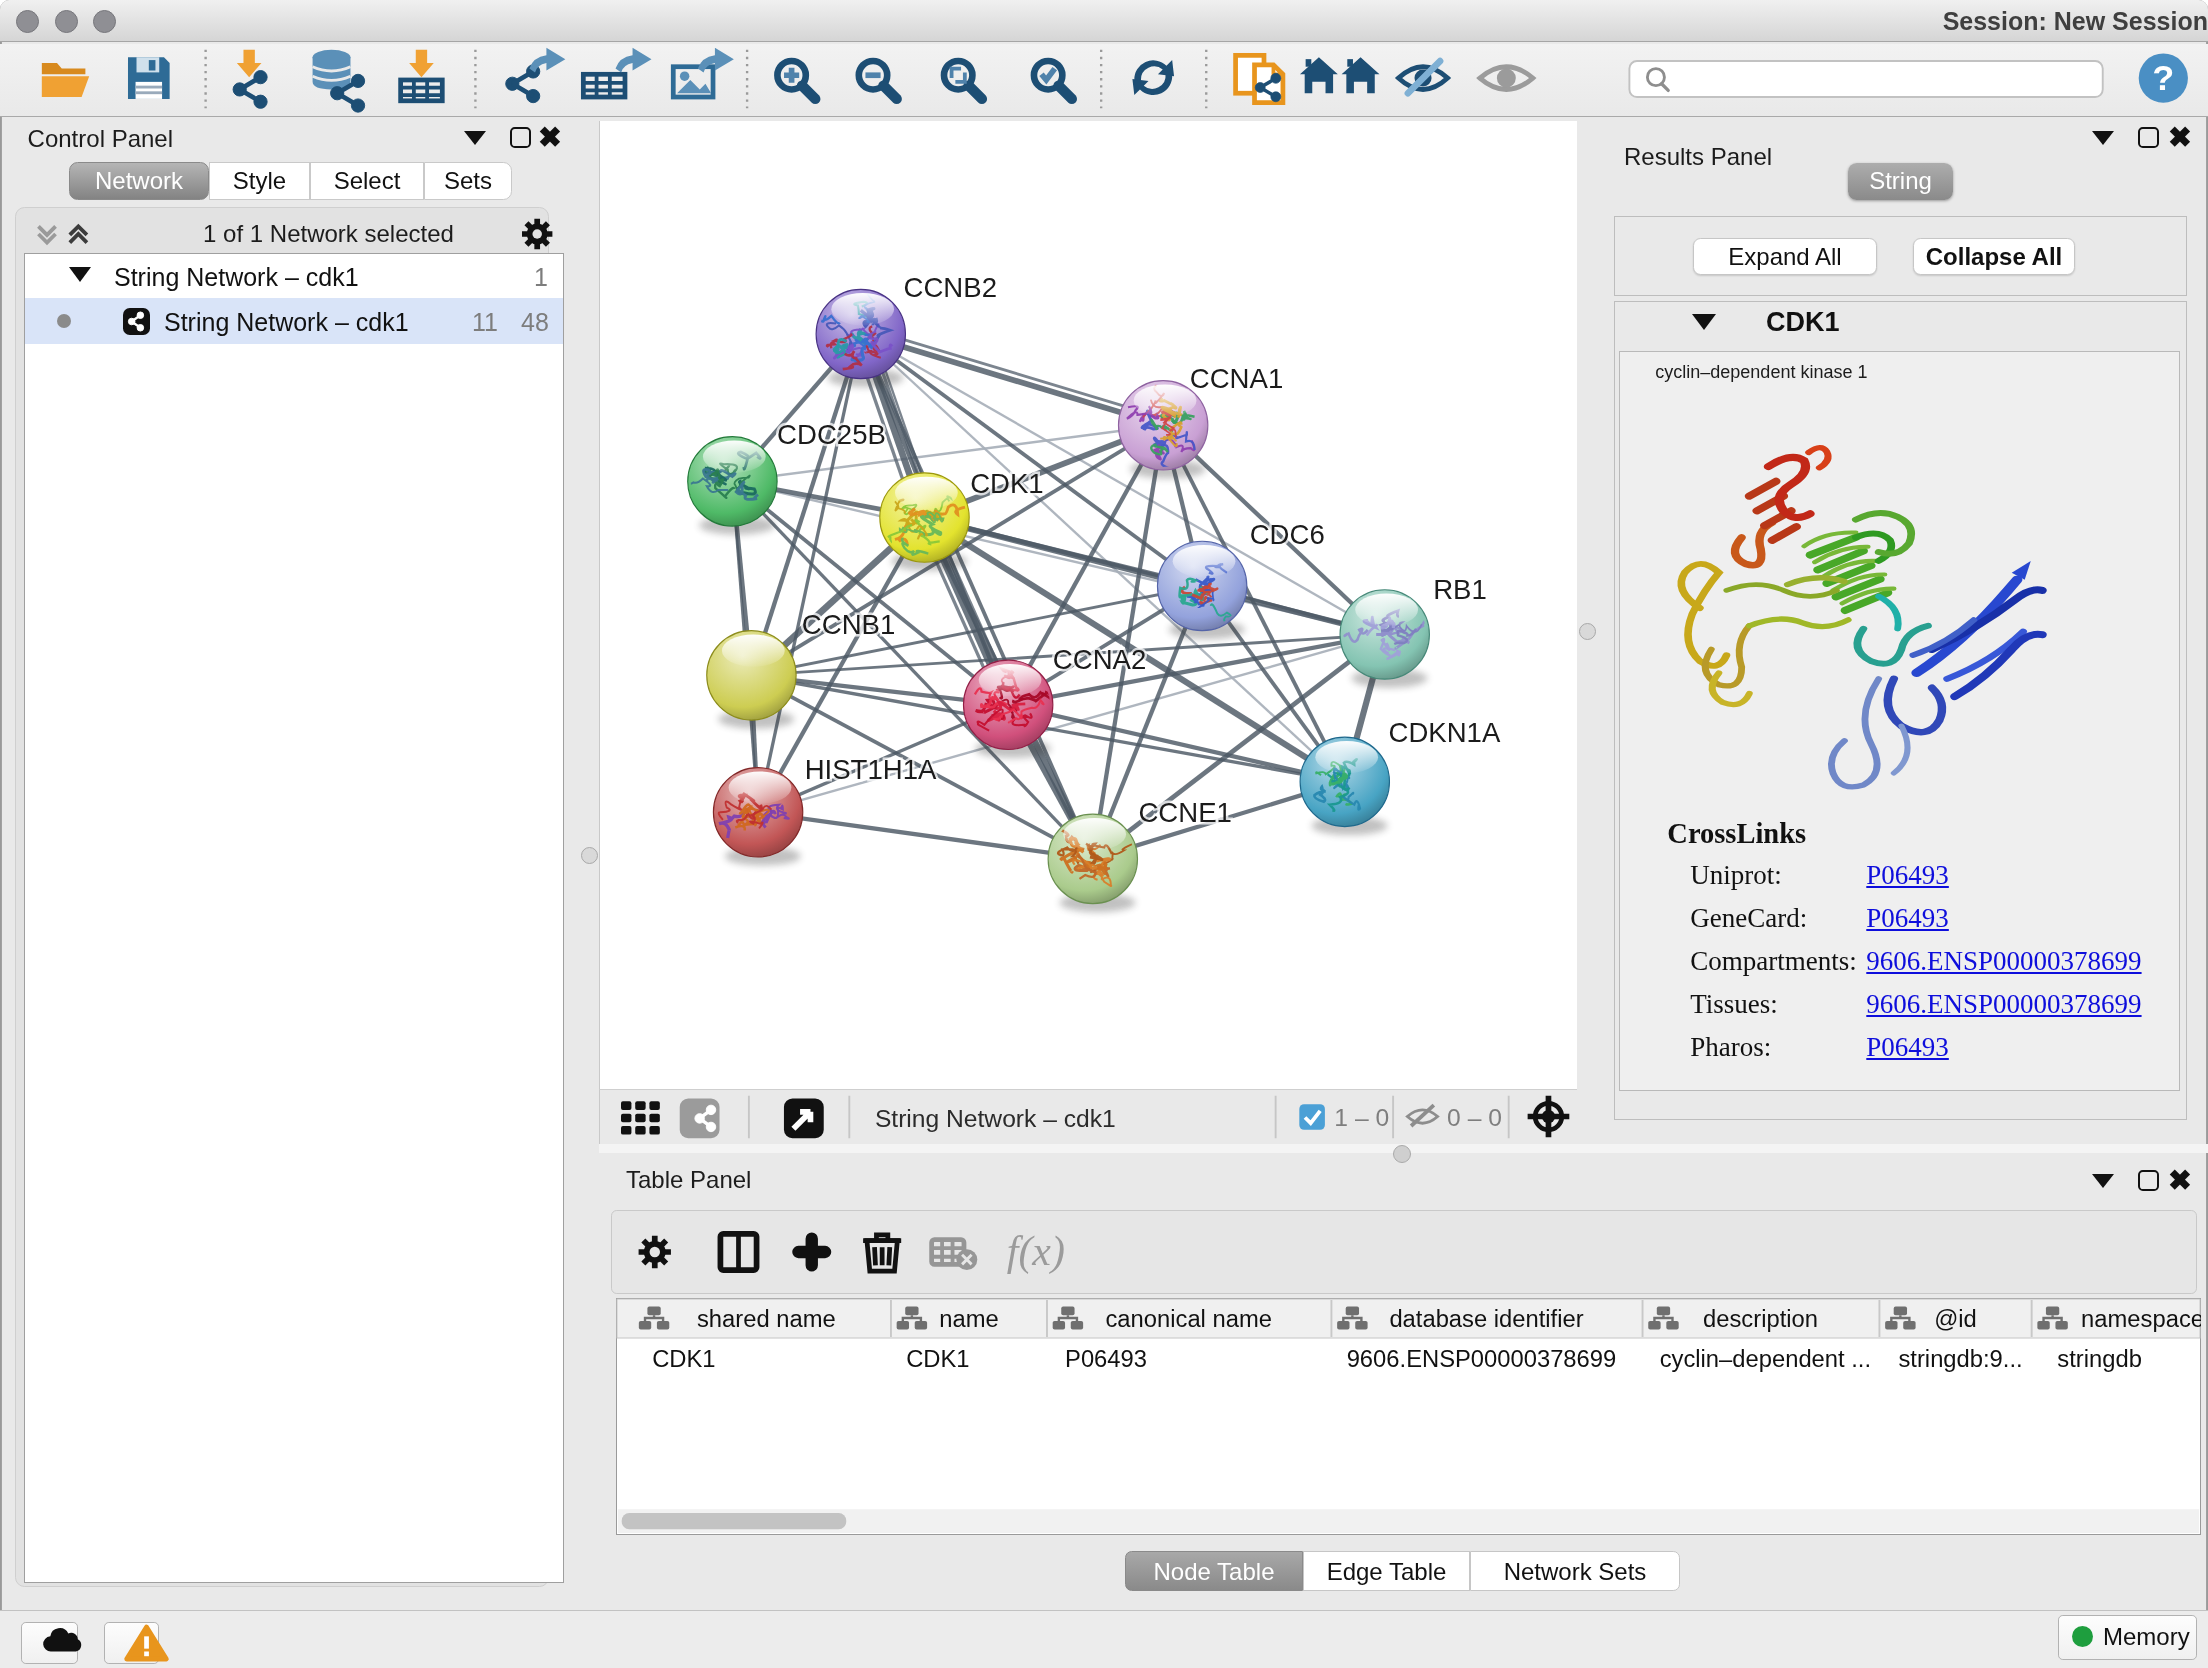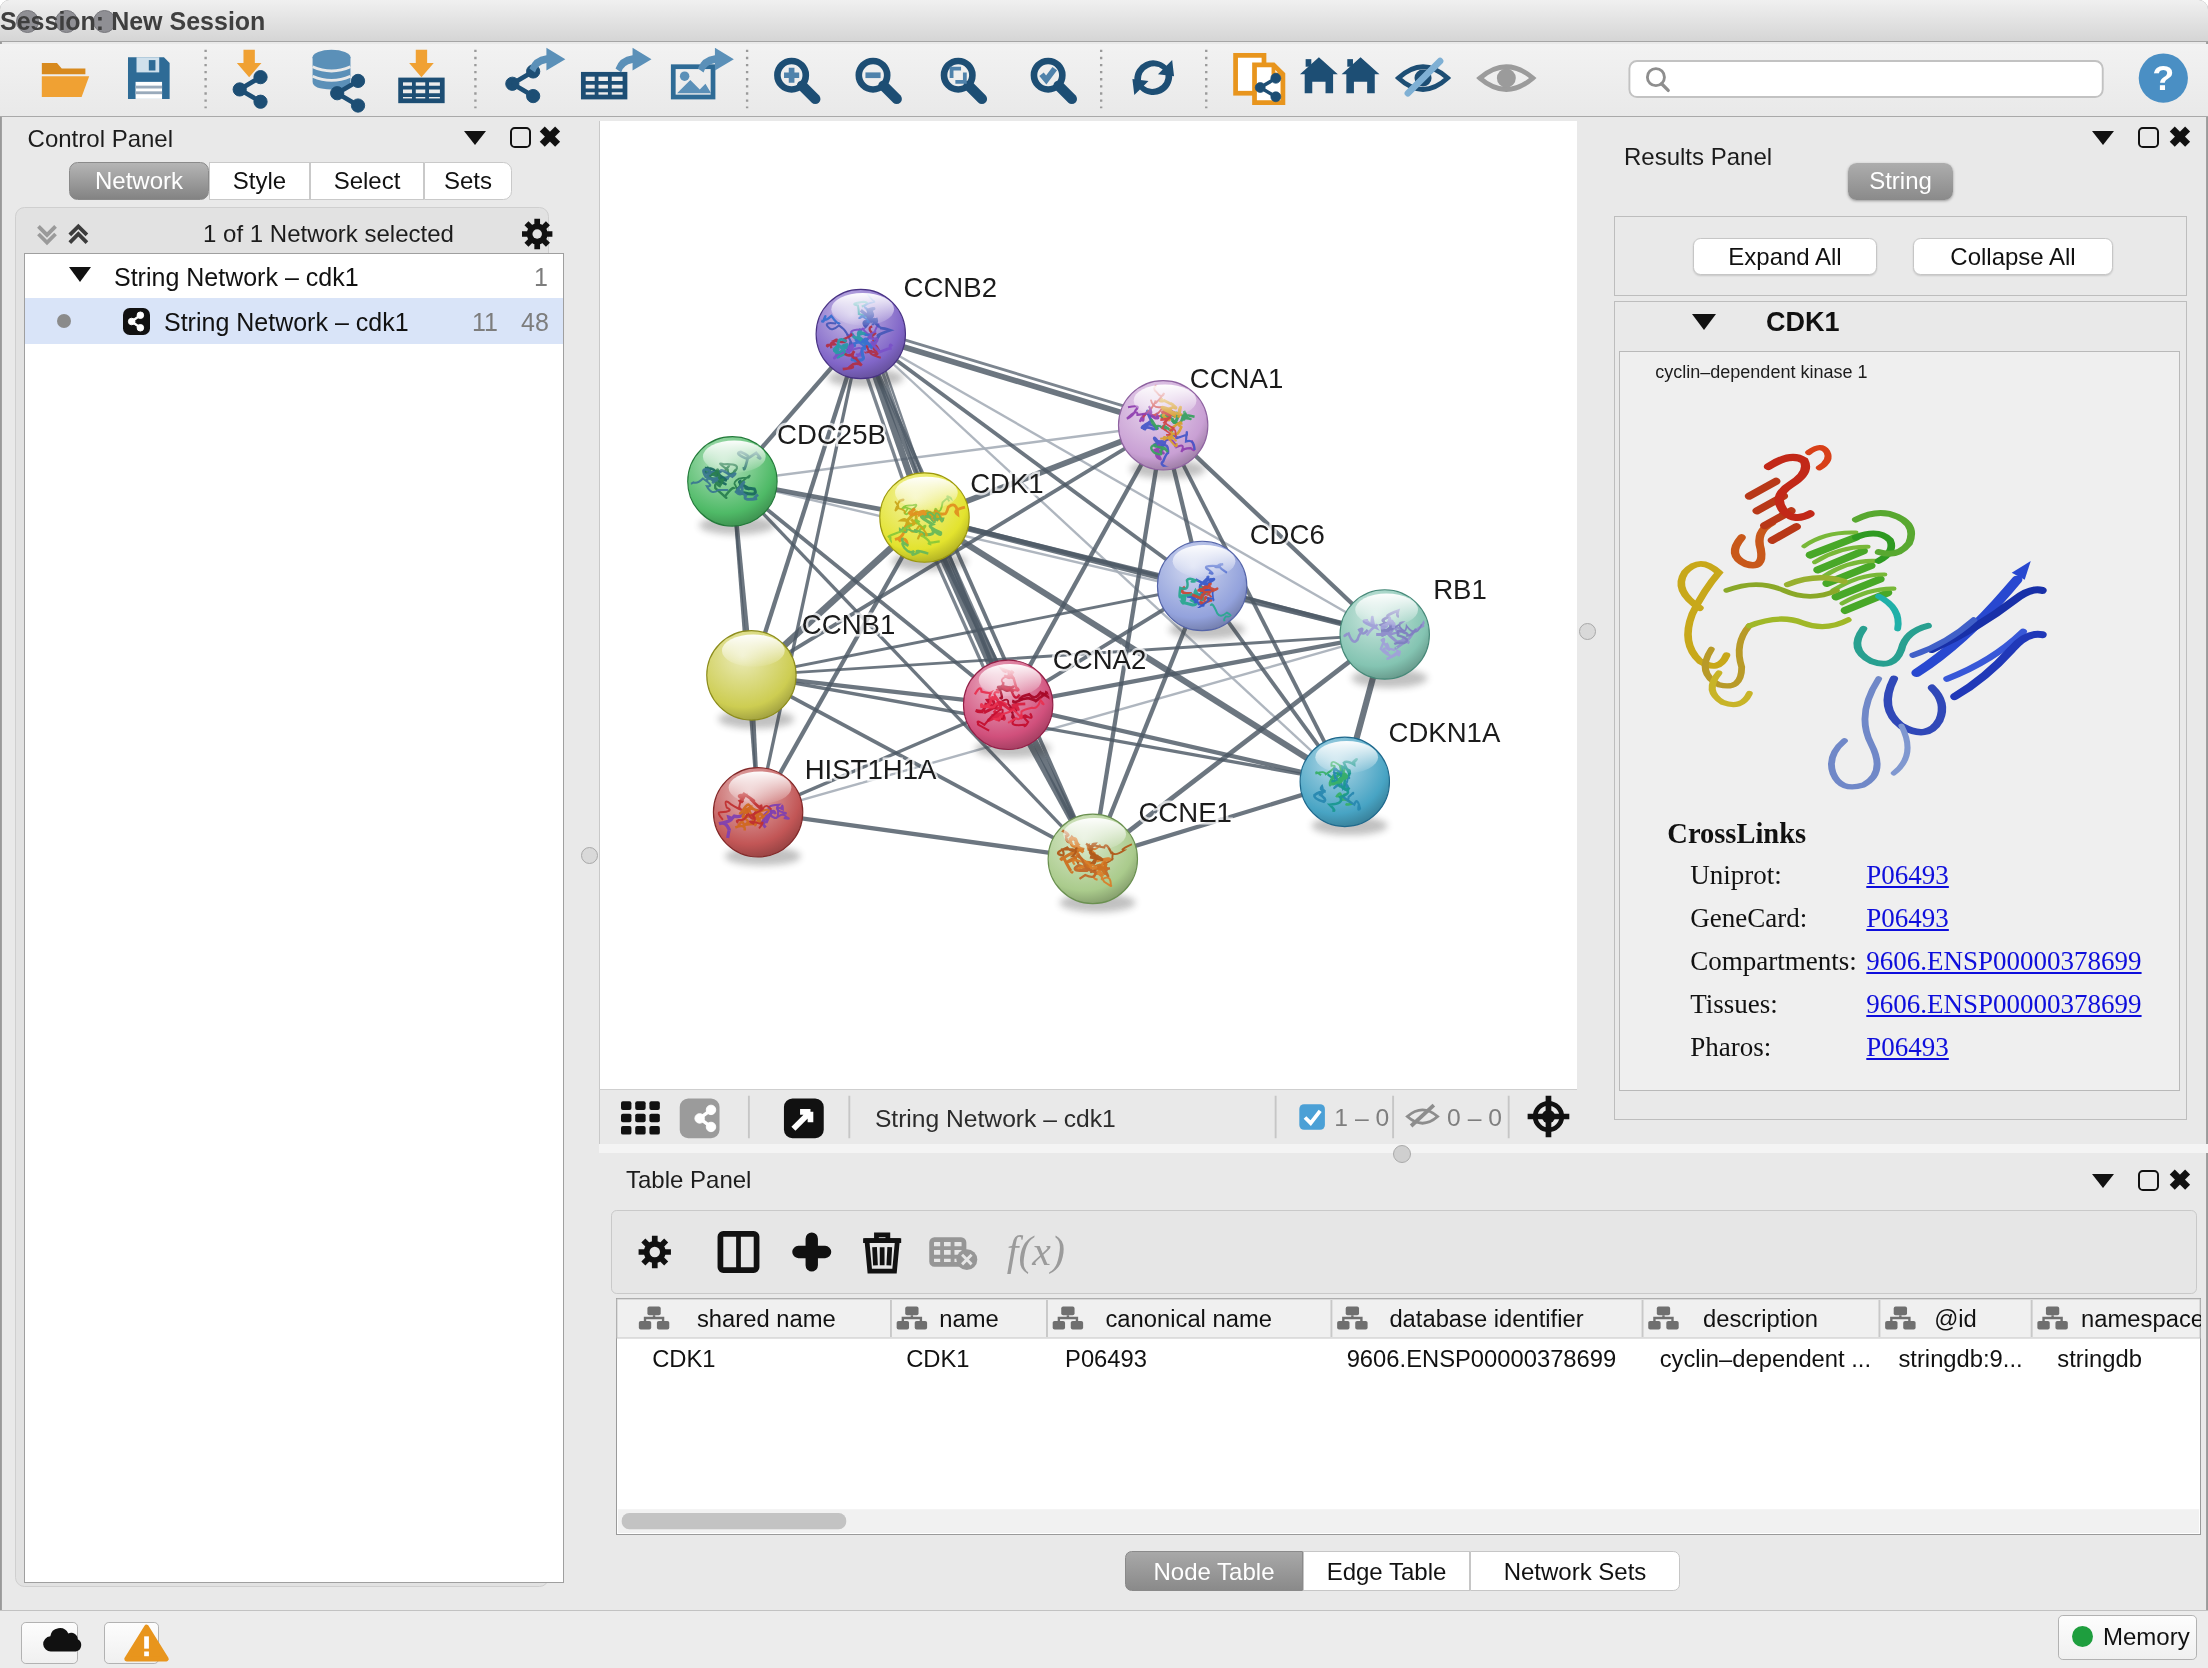--- a/index.html
+++ b/index.html
@@ -7,21 +7,21 @@
   body { font-family:"Liberation Sans", sans-serif; position:relative; }
   #win { position:absolute; left:0; top:0; width:2208px; height:1668px;
          background:#e9e9e9; border-radius:9.5px 9.5px 0 0;
          box-shadow: inset 1.9px 0 0 #999, inset -1.9px 0 0 #999, inset 0 -1.9px 0 #999; }
   
   #titlebar { position:absolute; left:0; top:0; width:2208px; height:42px;
     background:linear-gradient(#f0f0f0,#d5d5d5); border-bottom:1.9px solid #a5a5a5;
     border-radius:9.5px 9.5px 0 0; }
   .tl { position:absolute; top:9.5px; width:23px; height:23px; border-radius:50%;
         background:#8f8f94; border:1.4px solid #77777c; }
-  #wtitle { position:absolute; top:6.7px; left:0; width:2208px; text-align:left;
+  #wtitle { position:absolute; top:6.7px; left:0; width:2208px; text-align:right;
     font-size:25px; font-weight:bold; color:#3f3f3f; }
   
   #toolbar { position:absolute; left:0; top:44px; width:2208px; height:73px;
     background:linear-gradient(#f2f2f2,#e9e9e9); border-bottom:1.9px solid #a9a9a9; }
   
   .ptitle { font-size:24px; color:#1c1c1c; position:absolute; }
   .tri { position:absolute; width:0; height:0; border-left:11.4px solid transparent;
     border-right:11.4px solid transparent; border-top:14.3px solid #111; }
   .sqr { position:absolute; width:21px; height:21px; border:2.9px solid #111; border-radius:4.8px; }
   .xx  { position:absolute; font-size:28.5px; font-weight:bold; color:#111; line-height:21px;}
@@ -729,21 +729,21 @@
 <div class="ptitle" style="left:1624px; top:143px;">Results Panel</div>
 <div class="tri" style="left:2092px; top:131px;"></div>
 <div class="sqr" style="left:2138px; top:127px;"></div>
 <div class="xx" style="left:2168px; top:127px;">✖</div>
 <div id="results">
   <div style="position:absolute; left:243px; top:42px; width:105px; height:37px; border-radius:8.6px;
        background:linear-gradient(#adadad,#8a8a8a); color:#fff; font-size:24px; text-align:center; line-height:36px;
        box-shadow:0 1px 2.9px rgba(0,0,0,.35);">String</div>
   <div class="rbox" style="left:8.6px; top:95px; width:573px; height:80px;"></div>
   <div class="btn" style="left:88px; top:117px; width:184px; height:37px; line-height:35px;">Expand All</div>
-  <div class="btn" style="left:308px; top:117px; width:200px; height:37px; line-height:35px;">Collapse All</div>
+  <div class="btn" style="left:308px; top:117px; width:162px; height:37px; line-height:35px;font-weight:bold;">Collapse All</div>
   <div class="rbox" style="left:8.6px; top:180px; width:573px; height:819px;"></div>
   <div style="position:absolute; left:87px; top:193px; width:0; height:0; border-left:12.4px solid transparent; border-right:12.4px solid transparent; border-top:16px solid #111;"></div>
   <div style="position:absolute; left:161px; top:186px; font-size:27px; font-weight:bold; color:#111;">CDK1</div>
   <div id="rcontent" style="position:absolute; left:14.3px; top:230px; width:561px; height:740px; background:#efefef; border:1px solid #b9b9b9;">
     <div style="position:absolute; left:35px; top:9.5px; font-size:18px; color:#1c1c1c;">cyclin–dependent kinase 1</div>
     <svg style="position:absolute; left:0; top:0;" width="561" height="740" viewBox="0 0 590 778">
       <g fill="none" stroke-linecap="round" transform="translate(8,46) scale(0.80,0.62)">
 
         <path d="M95 360 Q60 330 75 300 Q95 270 120 300 Q100 330 85 370 Q70 420 95 450 Q120 470 130 440" stroke="#c8a81a" stroke-width="10"></path>
         <path d="M110 430 Q90 470 120 490 Q150 500 150 460 Q140 420 160 390" stroke="#b89a28" stroke-width="9"></path>

